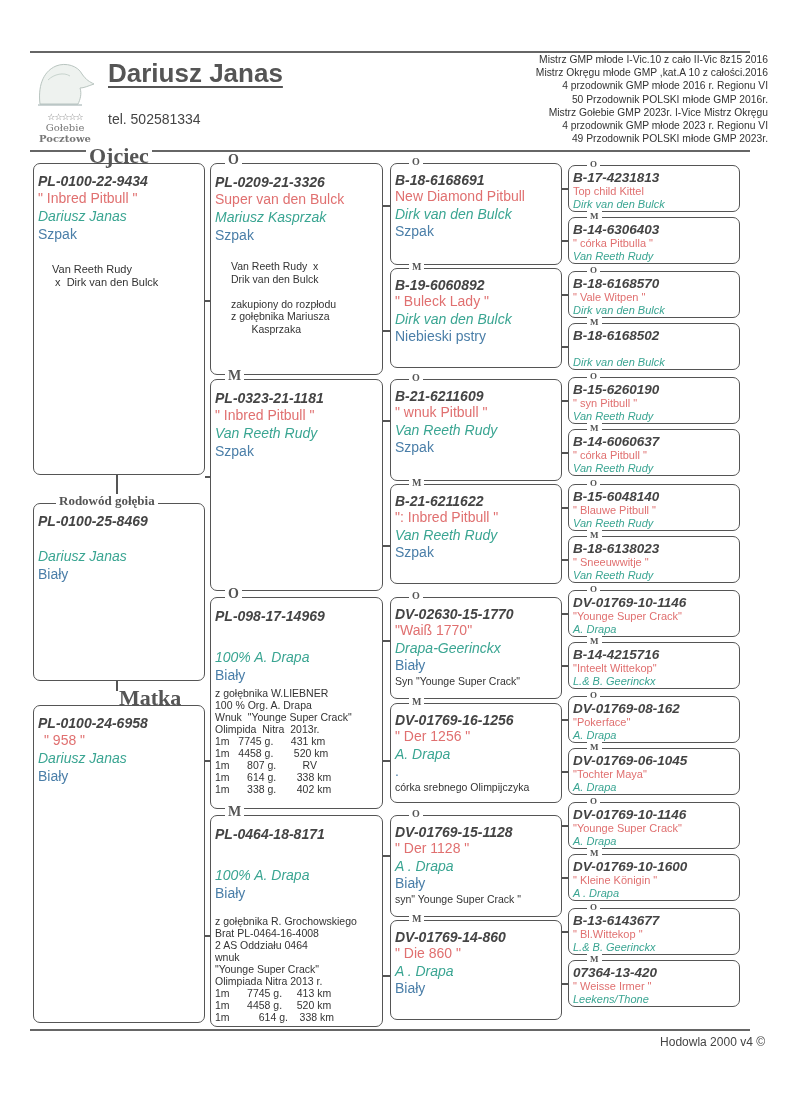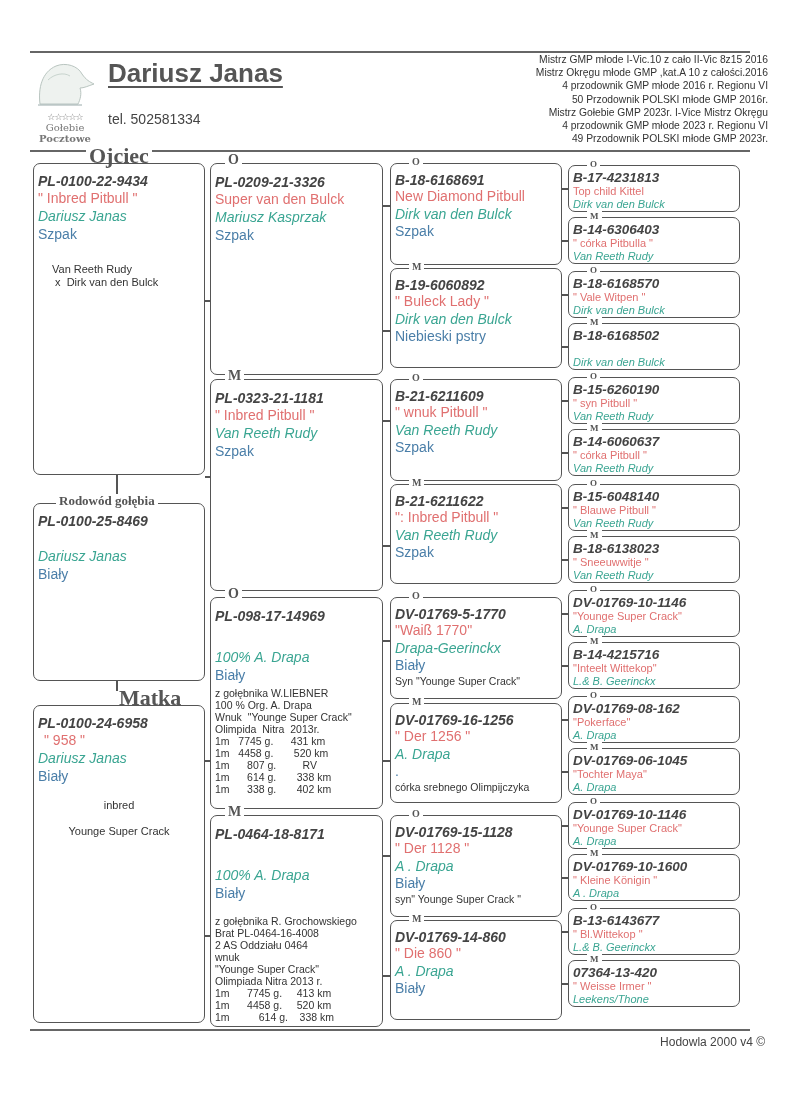--- a/index.html
+++ b/index.html
@@ -87,34 +87,37 @@
 </div>
 
 <div class="box c1" style="left:33px;top:705px;width:172px;height:318px;">
   <div class="legend">
       <span class="lbl" style="left:58px;font-size:22px;top:-6px;margin-left:24px;">Matka</span>
     </div>
   <div class="ring">PL-0100-24-6958</div>
   <div class="name" style="padding-left:6px;">" 958 "</div>
   <div class="breeder">Dariusz Janas</div>
   <div class="color">Biały</div>
-  <div class="note" style="font-size:11px;line-height:13px;margin:14px 0 0 0;text-align:center;">inbred
-
-Younge Super Crack</div>
 </div>
 
 <div id="col2">
     <div class="box c2" style="left: 210px; top: 163px; width: 173px; height: 212px;">
       <div class="legend">
         <div class="lbl" style="left:14px;font-size:14px;top:-2px;">O</div>
       </div>
       <div class="ring">PL-0209-21-3326</div>
       <div class="name" style="min-height:18px;">Super van den Bulck</div>
       <div class="breeder">Mariusz Kasprzak</div>
       <div class="color">Szpak</div>
+      <div class="note" style="font-size:10.5px;line-height:12.5px;margin:16px 0 0 16px;">Van Reeth Rudy  x
+Drik van den Bulck
+
+zakupiony do rozpłodu
+z gołębnika Mariusza
+       Kasprzaka</div>
     </div>
     <div class="box c2" style="left: 210px; top: 379px; width: 173px; height: 212px;">
       <div class="legend">
         <div class="lbl" style="left:14px;font-size:14px;top:-2px;">M</div>
       </div>
       <div class="ring">PL-0323-21-1181</div>
       <div class="name" style="min-height:18px;">" Inbred Pitbull "</div>
       <div class="breeder">Van Reeth Rudy</div>
       <div class="color">Szpak</div>
     </div>
@@ -195,21 +198,21 @@
       <div class="ring">B-21-6211622</div>
       <div class="name">": Inbred Pitbull "</div>
       <div class="breeder">Van Reeth Rudy</div>
       <div class="color">Szpak</div>
       <div class="note" style="font-size:10.5px;line-height:13px;"></div>
     </div>
     <div class="box c3" style="left: 390px; top: 597px; width: 172px; height: 102px;">
       <div class="legend">
         <div class="lbl" style="left:18px;font-size:10px;top:0px;">O</div>
       </div>
-      <div class="ring">DV-01769-5-1770</div>
+      <div class="ring">DV-02630-15-1770</div>
       <div class="name">"Waiß 1770"</div>
       <div class="breeder">Drapa-Geerinckx</div>
       <div class="color">Biały</div>
       <div class="note" style="font-size:10.5px;line-height:13px;">Syn "Younge Super Crack"</div>
     </div>
     <div class="box c3" style="left: 390px; top: 703px; width: 172px; height: 100px;">
       <div class="legend">
         <div class="lbl" style="left:18px;font-size:10px;top:0px;">M</div>
       </div>
       <div class="ring">DV-01769-16-1256</div>

